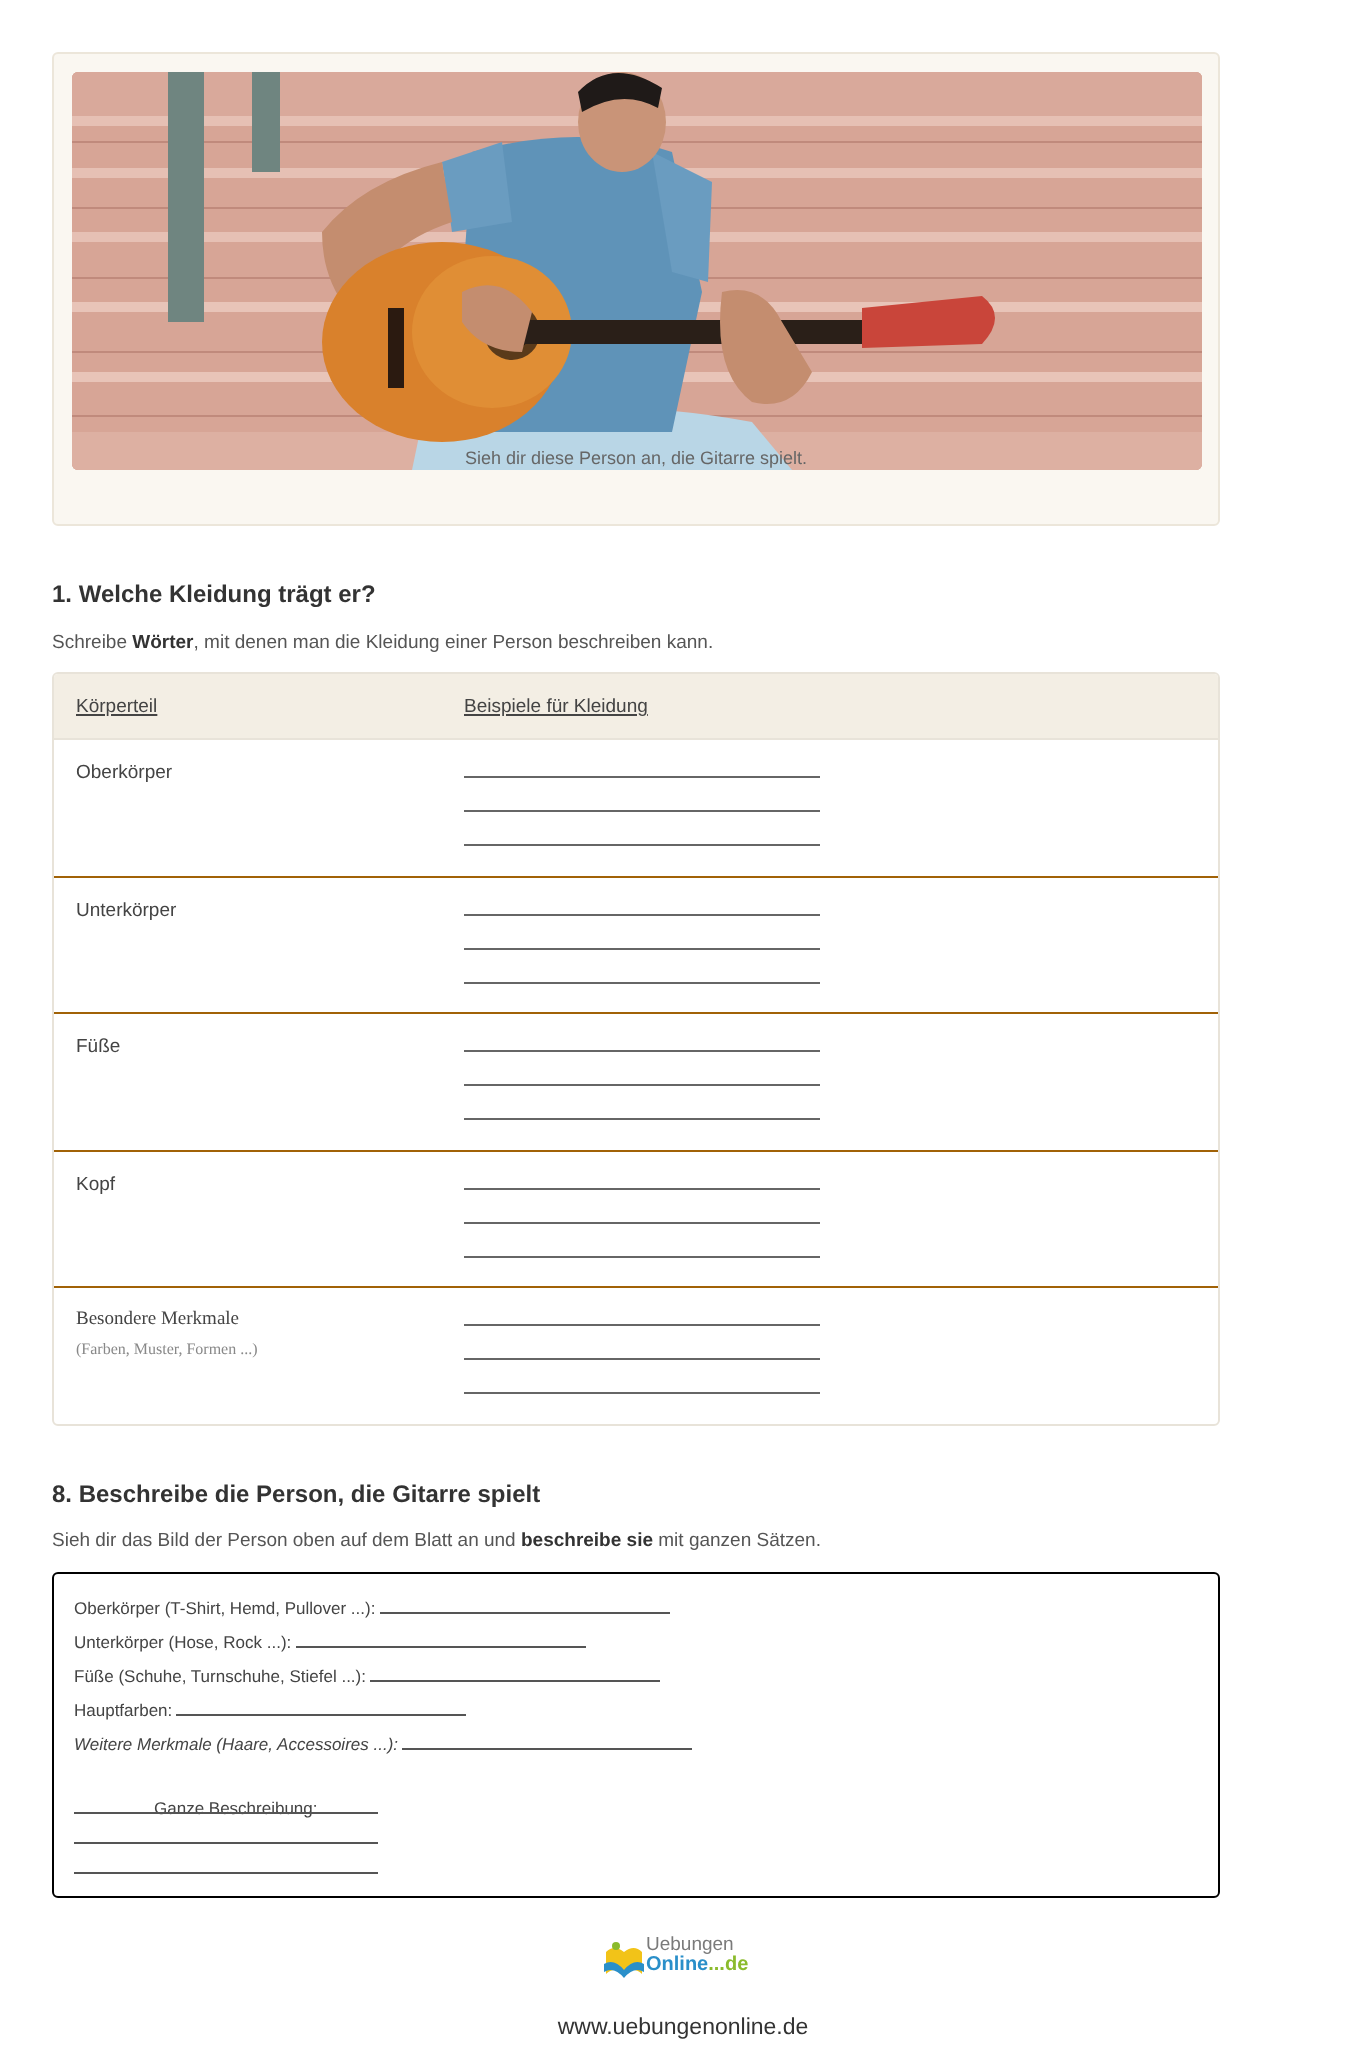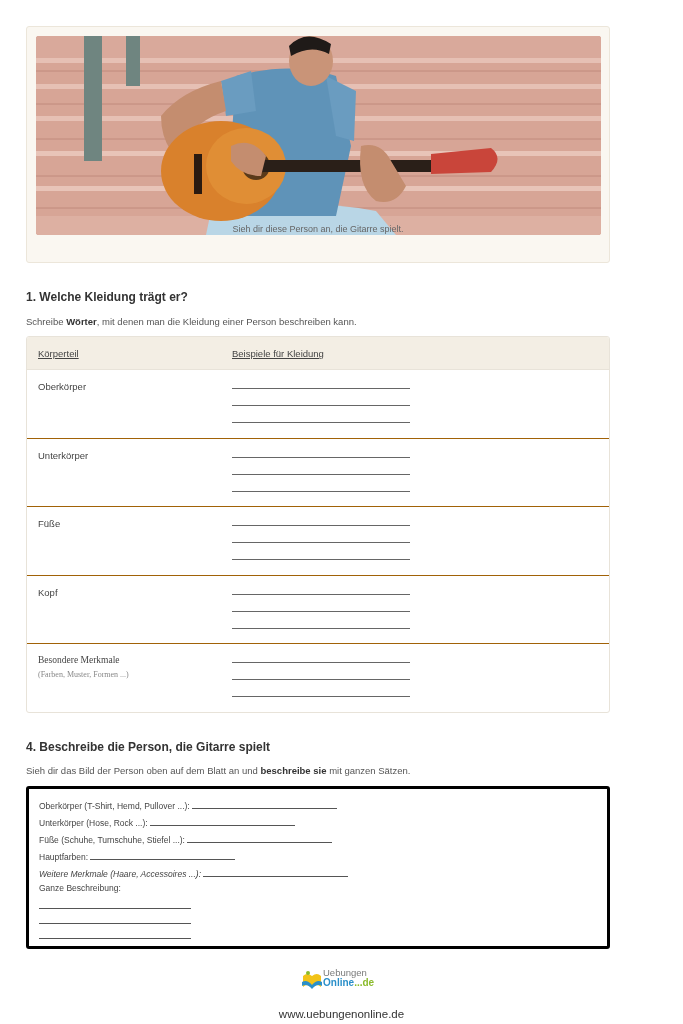--- a/index.html
+++ b/index.html
@@ -34,21 +34,21 @@
     font-size: 9.5px; color: #444;
   }
   .thead span { position: absolute; top: 11px; text-decoration: underline; }
   .row { height: 68.6px; border-bottom: 1px solid #a16207; position: relative; box-sizing: border-box; }
   .row:last-child { border-bottom: none; font-family: Liberation Serif, serif; }
   .row .label { position: absolute; left: 11px; top: 11px; font-size: 9.5px; color: #444; }
   .row .sub { position: absolute; left: 11px; top: 26px; font-size: 8px; color: #888; }
   .row .line { position: absolute; left: 205px; width: 178px; height: 0; border-top: 1px solid #666; }
   .box2 {
     position: absolute; left: 26px; top: 786px; width: 584px; height: 163px;
-    border: 3px solid #000000; border-radius: 3px; box-sizing: border-box; background: #fff;
+    border: 1px solid #000000; border-radius: 3px; box-sizing: border-box; background: #fff;
   }
   .fld { position: absolute; left: 10px; font-size: 8.5px; color: #444; white-space: nowrap; }
   .fld .ul { display: inline-block; border-bottom: 1px solid #555; height: 8px; vertical-align: baseline; margin-left: 2px; }
   .bline { position: absolute; left: 10px; width: 152px; border-top: 1px solid #555; }
   .logo { position: absolute; left: 302px; top: 967px; width: 80px; height: 26px; }
   .logo .t1 { position: absolute; left: 21px; top: 0px; font-size: 9.5px; color: #7a7a7a; }
   .logo .t2 { position: absolute; left: 21px; top: 10px; font-size: 10px; color: #2a8fc9; font-weight: bold; }
   .logo .t2 em { color: #8bbb2c; font-style: normal; }
   .url { position: absolute; left: 0; right: 0; top: 1008px; text-align: center; font-size: 11.5px; color: #333; }
 </style>
@@ -138,30 +138,30 @@
   </div>
   <div class="row">
     <span class="label">Besondere Merkmale</span>
     <span class="sub">(Farben, Muster, Formen ...)</span>
     <div class="line" style="top:18px;"></div>
     <div class="line" style="top:35px;"></div>
     <div class="line" style="top:52px;"></div>
   </div>
 </div>
 
-<h2 style="top:740px;">4. Beschreibe die Person, die Gitarre spielt</h2>
+<h2 style="top:740px;">8. Beschreibe die Person, die Gitarre spielt</h2>
 <p class="instr" style="top:765px;"><span>Sieh dir das Bild der Person oben auf dem Blatt an und </span><b>beschreibe sie</b><span> mit ganzen Sätzen.</span></p>
 
 <div class="box2">
   <div class="fld" style="top:11px;"><span>Oberkörper (T-Shirt, Hemd, Pullover ...):</span><span class="ul" style="width:145px;"></span></div>
   <div class="fld" style="top:28px;"><span>Unterkörper (Hose, Rock ...):</span><span class="ul" style="width:145px;"></span></div>
   <div class="fld" style="top:45px;"><span>Füße (Schuhe, Turnschuhe, Stiefel ...):</span><span class="ul" style="width:145px;"></span></div>
   <div class="fld" style="top:62px;"><span>Hauptfarben:</span><span class="ul" style="width:145px;"></span></div>
   <div class="fld" style="top:79px;font-style:italic;"><span>Weitere Merkmale (Haare, Accessoires ...):</span><span class="ul" style="width:145px;"></span></div>
-  <div class="fld" style="top:94px;"><span>Ganze Beschreibung:</span></div>
+  <div class="fld" style="top:112px;margin-left:40px;"><span>Ganze Beschreibung:</span></div>
   <div class="bline" style="top:119px;"></div>
   <div class="bline" style="top:134px;"></div>
   <div class="bline" style="top:149px;"></div>
 </div>
 
 <div class="logo">
   <svg width="20" height="22" viewBox="0 0 20 22" style="position:absolute;left:0;top:1px;">
     <path d="M1 8 Q5 4 10 8 Q15 4 19 8 L19 19 Q15 15 10 19 Q5 15 1 19 Z" fill="#f2c318"></path>
     <path d="M0 14 Q5 11 10 17 Q15 11 20 14 L20 18 Q15 15 10 21 Q5 15 0 18 Z" fill="#2a8fc9"></path>
     <circle cx="6" cy="5" r="2" fill="#8bbb2c"></circle>

